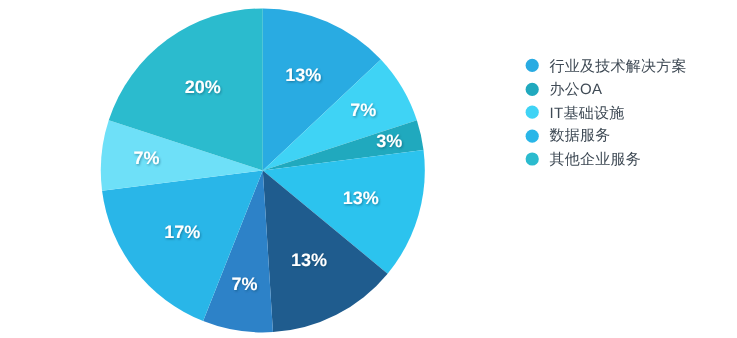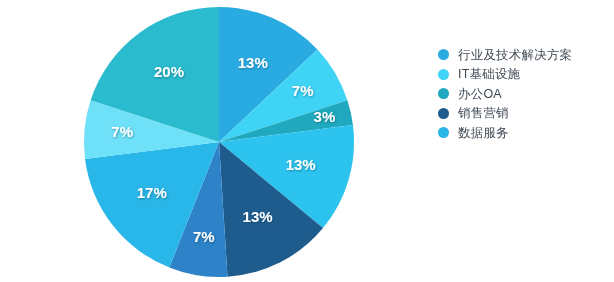--- a/index.html
+++ b/index.html
@@ -107,30 +107,30 @@
         </g>
     </svg>
   </div>
 
   <div id="legend">
       <div class="legend-item">
         <span class="legend-dot" style="background: rgb(41, 171, 226);"></span>
         <span class="legend-label">行业及技术解决方案</span>
       </div>
       <div class="legend-item">
+        <span class="legend-dot" style="background: rgb(32, 169, 190);"></span>
+        <span class="legend-label">办公OA</span>
+      </div>
+      <div class="legend-item">
         <span class="legend-dot" style="background: rgb(63, 211, 245);"></span>
         <span class="legend-label">IT基础设施</span>
       </div>
       <div class="legend-item">
-        <span class="legend-dot" style="background: rgb(32, 169, 190);"></span>
-        <span class="legend-label">办公OA</span>
+        <span class="legend-dot" style="background: rgb(41, 182, 232);"></span>
+        <span class="legend-label">数据服务</span>
       </div>
       <div class="legend-item">
-        <span class="legend-dot" style="background: rgb(31, 92, 142);"></span>
-        <span class="legend-label">销售营销</span>
-      </div>
-      <div class="legend-item">
-        <span class="legend-dot" style="background: rgb(41, 182, 232);"></span>
-        <span class="legend-label">数据服务</span>
+        <span class="legend-dot" style="background: rgb(43, 187, 206);"></span>
+        <span class="legend-label">其他企业服务</span>
       </div>
     </div>
 
 </div>
 
 </body></html>

